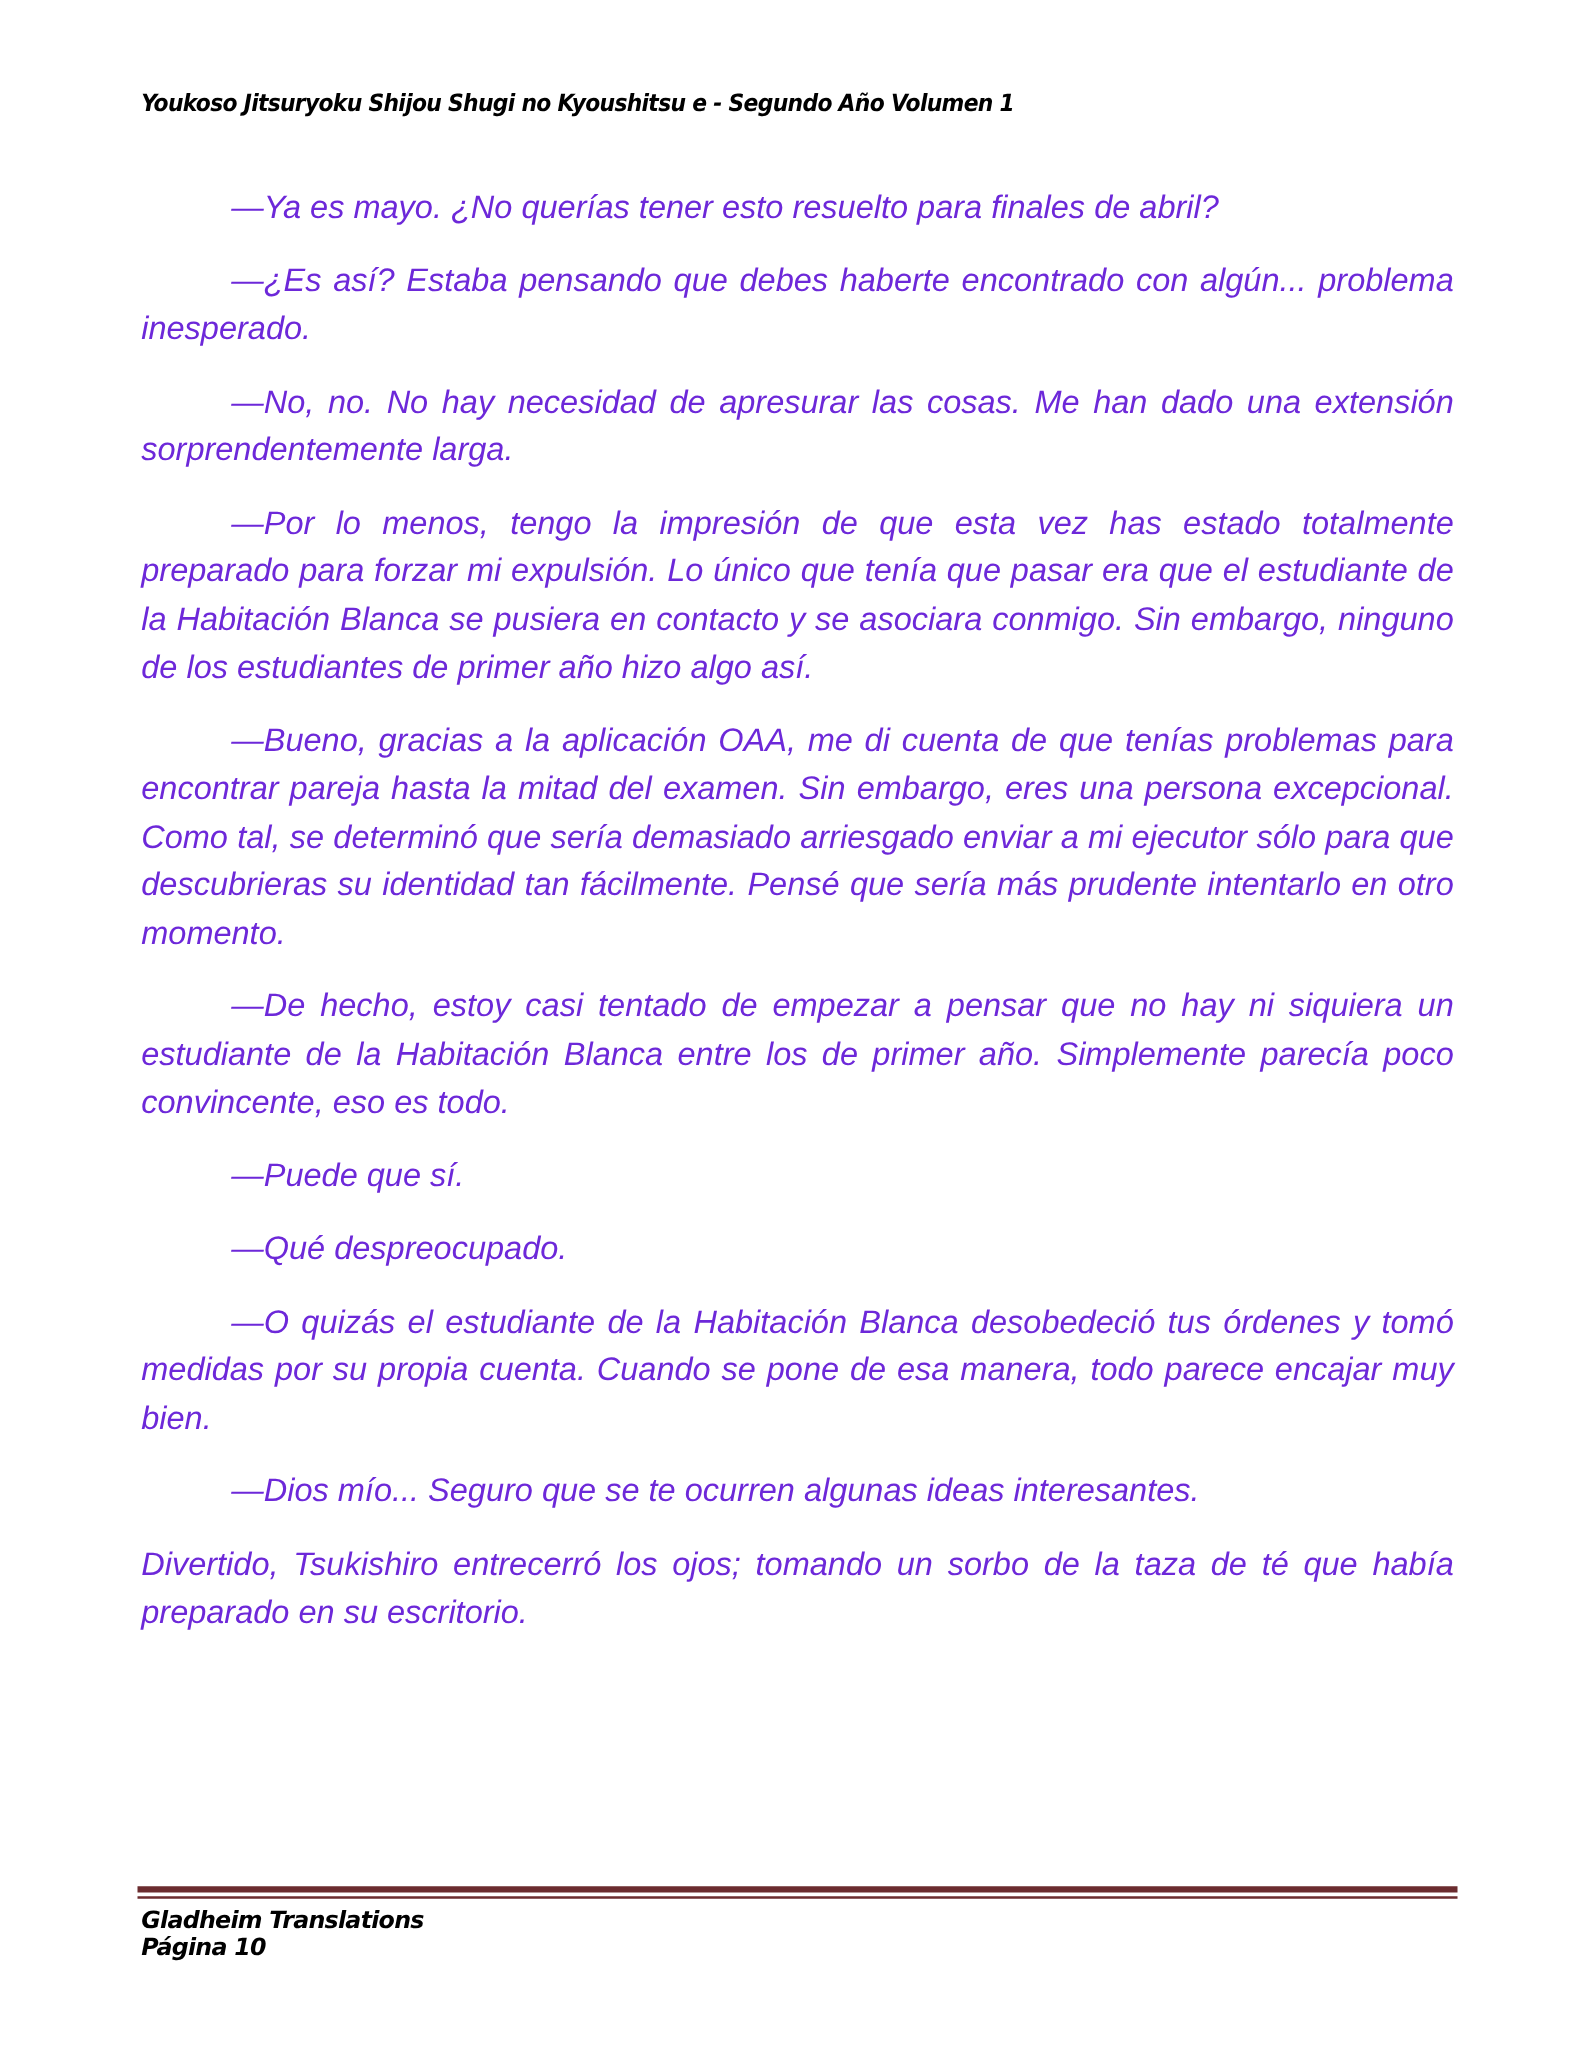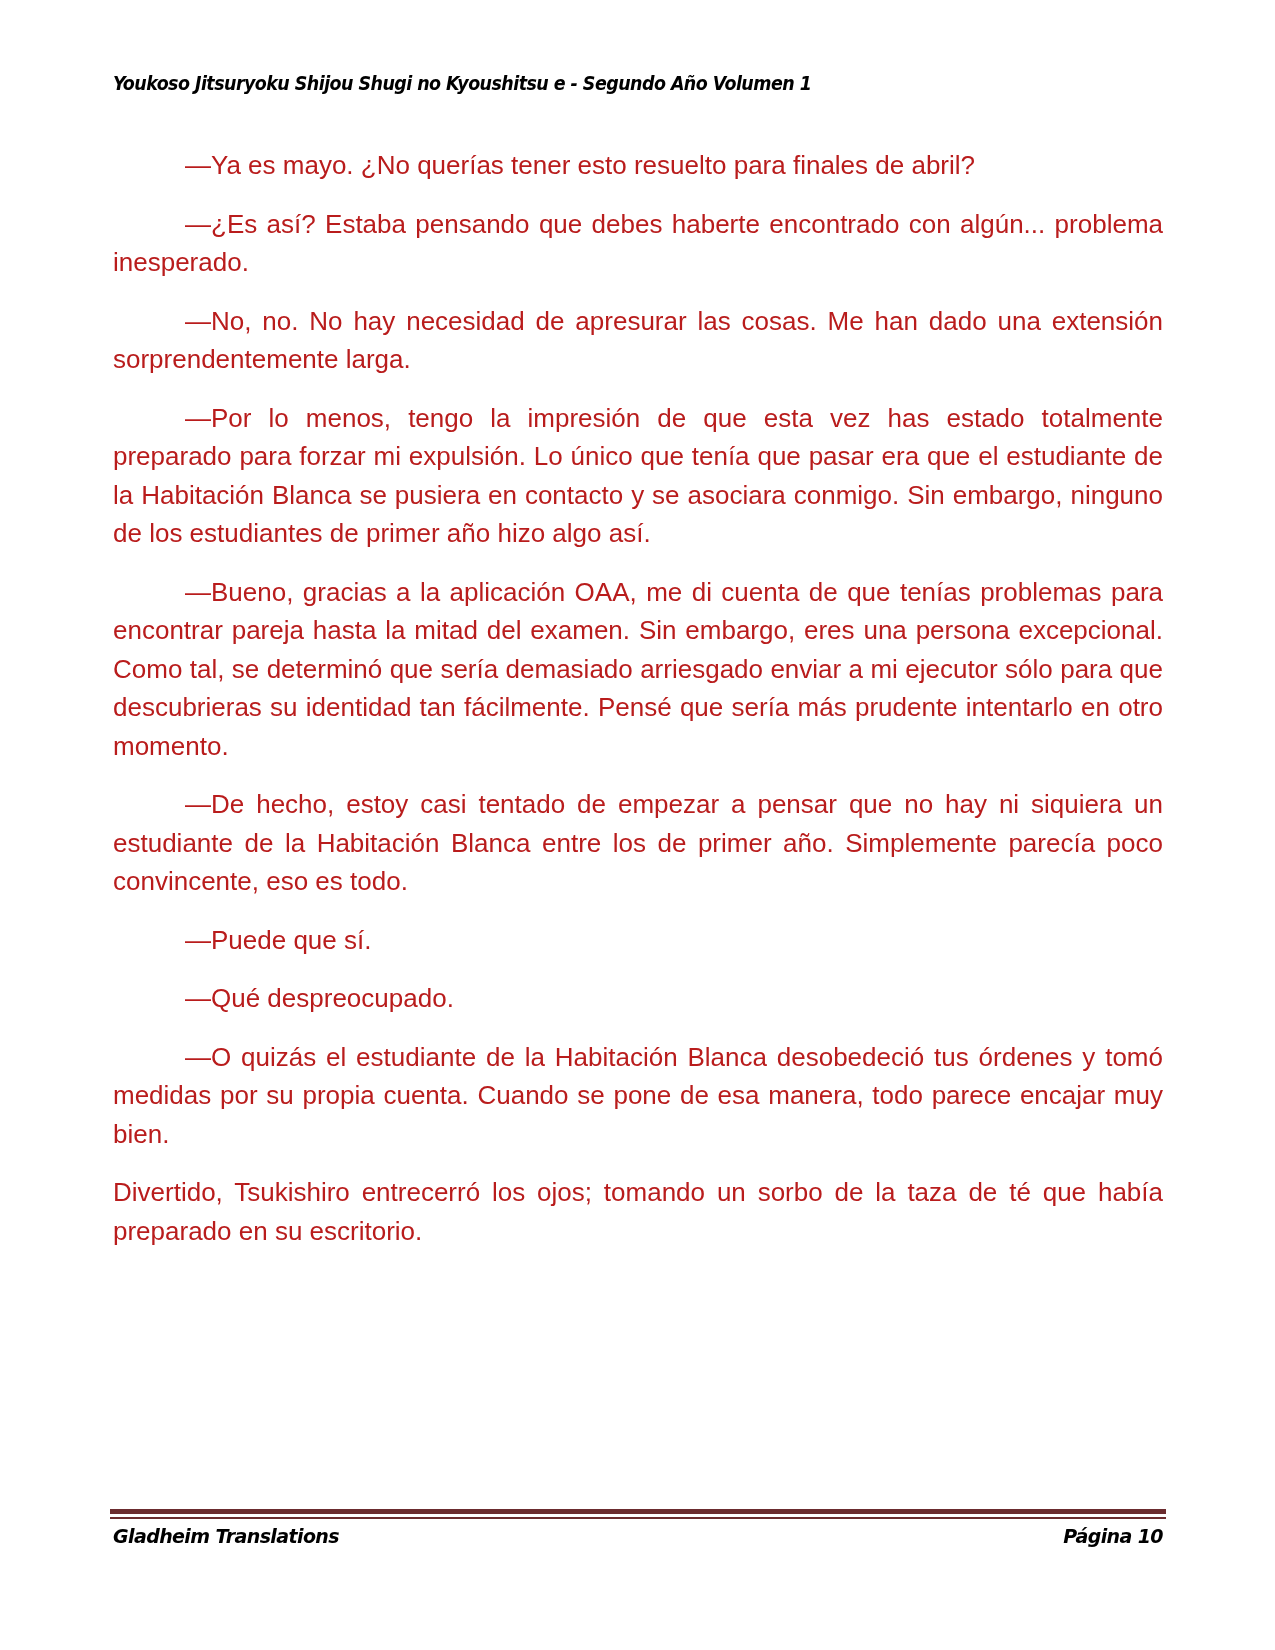--- a/index.html
+++ b/index.html
@@ -6,54 +6,56 @@
     body { width: 1275px; height: 1650px; position: relative; overflow: hidden; }
     .page-header {
       position: absolute; left: 113px; top: 72px; width: 1050px;
       font-family: "DejaVu Sans", sans-serif; font-weight: bold; font-style: italic;
       font-size: 19px; color: #000; letter-spacing: -0.6px;
       transform: scaleX(0.92); transform-origin: left center;
     }
     .body-text {
       position: absolute; left: 113px; top: 146px; width: 1050px;
       font-family: "Liberation Sans", sans-serif; font-size: 26px; line-height: 38.5px;
-      color: #b91c1c;
+      color: #6d28d9;
+      font-style: italic;
     }
     .body-text p { margin: 0 0 20px 0; text-align: justify; }
     .body-text p.indent { text-indent: 72px; }
     .footer-rule-thick {
       position: absolute; left: 110px; top: 1509px; width: 1056px; height: 5px;
       background: #6b2c2f;
     }
     .footer-rule-thin {
       position: absolute; left: 110px; top: 1517px; width: 1056px; height: 2px;
       background: #6b2c2f;
     }
     .footer {
       position: absolute; left: 113px; top: 1525px; width: 1050px;
       display: flex; justify-content: space-between;
       font-family: "DejaVu Sans", sans-serif; font-weight: bold; font-style: italic;
-      font-size: 19px; color: #000; letter-spacing: -0.6px;
+      font-size: 19px; color: #000; letter-spacing: -0.6px; flex-direction: column;
     }
   </style>
 </head>
 <body>
 
 <div class="page-header">Youkoso Jitsuryoku Shijou Shugi no Kyoushitsu e - Segundo Año Volumen 1</div>
 
 <div class="body-text">
   <p class="indent">—Ya es mayo. ¿No querías tener esto resuelto para finales de abril?</p>
   <p class="indent">—¿Es así? Estaba pensando que debes haberte encontrado con algún... problema inesperado.</p>
   <p class="indent">—No, no. No hay necesidad de apresurar las cosas. Me han dado una extensión sorprendentemente larga.</p>
   <p class="indent">—Por lo menos, tengo la impresión de que esta vez has estado totalmente preparado para forzar mi expulsión. Lo único que tenía que pasar era que el estudiante de la Habitación Blanca se pusiera en contacto y se asociara conmigo. Sin embargo, ninguno de los estudiantes de primer año hizo algo así.</p>
   <p class="indent">—Bueno, gracias a la aplicación OAA, me di cuenta de que tenías problemas para encontrar pareja hasta la mitad del examen. Sin embargo, eres una persona excepcional. Como tal, se determinó que sería demasiado arriesgado enviar a mi ejecutor sólo para que descubrieras su identidad tan fácilmente. Pensé que sería más prudente intentarlo en otro momento.</p>
   <p class="indent">—De hecho, estoy casi tentado de empezar a pensar que no hay ni siquiera un estudiante de la Habitación Blanca entre los de primer año. Simplemente parecía poco convincente, eso es todo.</p>
   <p class="indent">—Puede que sí.</p>
   <p class="indent">—Qué despreocupado.</p>
   <p class="indent">—O quizás el estudiante de la Habitación Blanca desobedeció tus órdenes y tomó medidas por su propia cuenta. Cuando se pone de esa manera, todo parece encajar muy bien.</p>
+  <p class="indent">—Dios mío... Seguro que se te ocurren algunas ideas interesantes.</p>
   <p>Divertido, Tsukishiro entrecerró los ojos; tomando un sorbo de la taza de té que había preparado en su escritorio.</p>
 </div>
 
 <div class="footer-rule-thick"></div>
 <div class="footer-rule-thin"></div>
 
 <div class="footer">
   <span>Gladheim Translations</span>
   <span>Página 10</span>
 </div>

